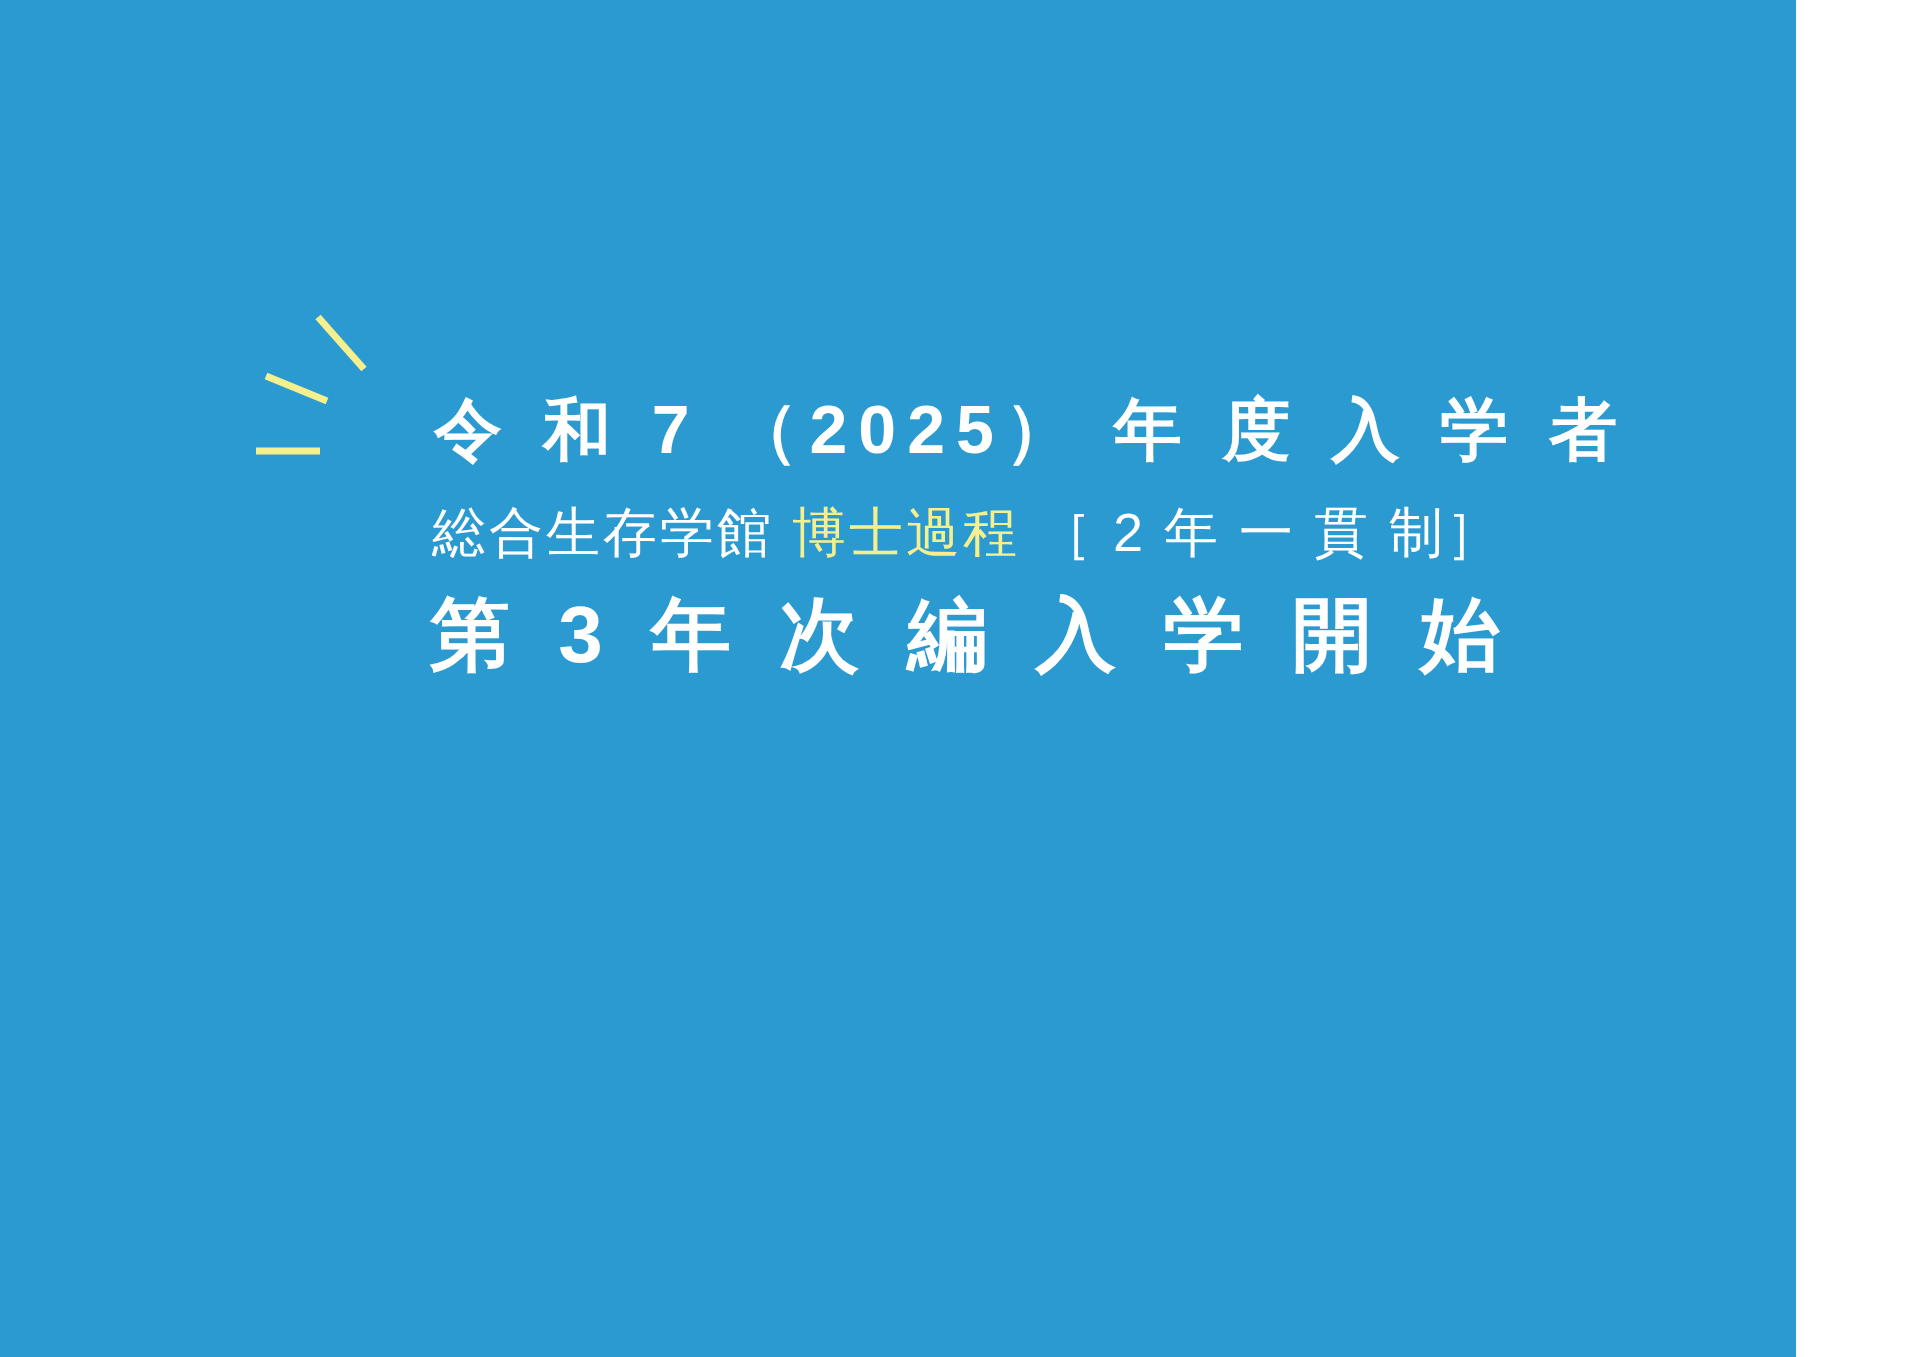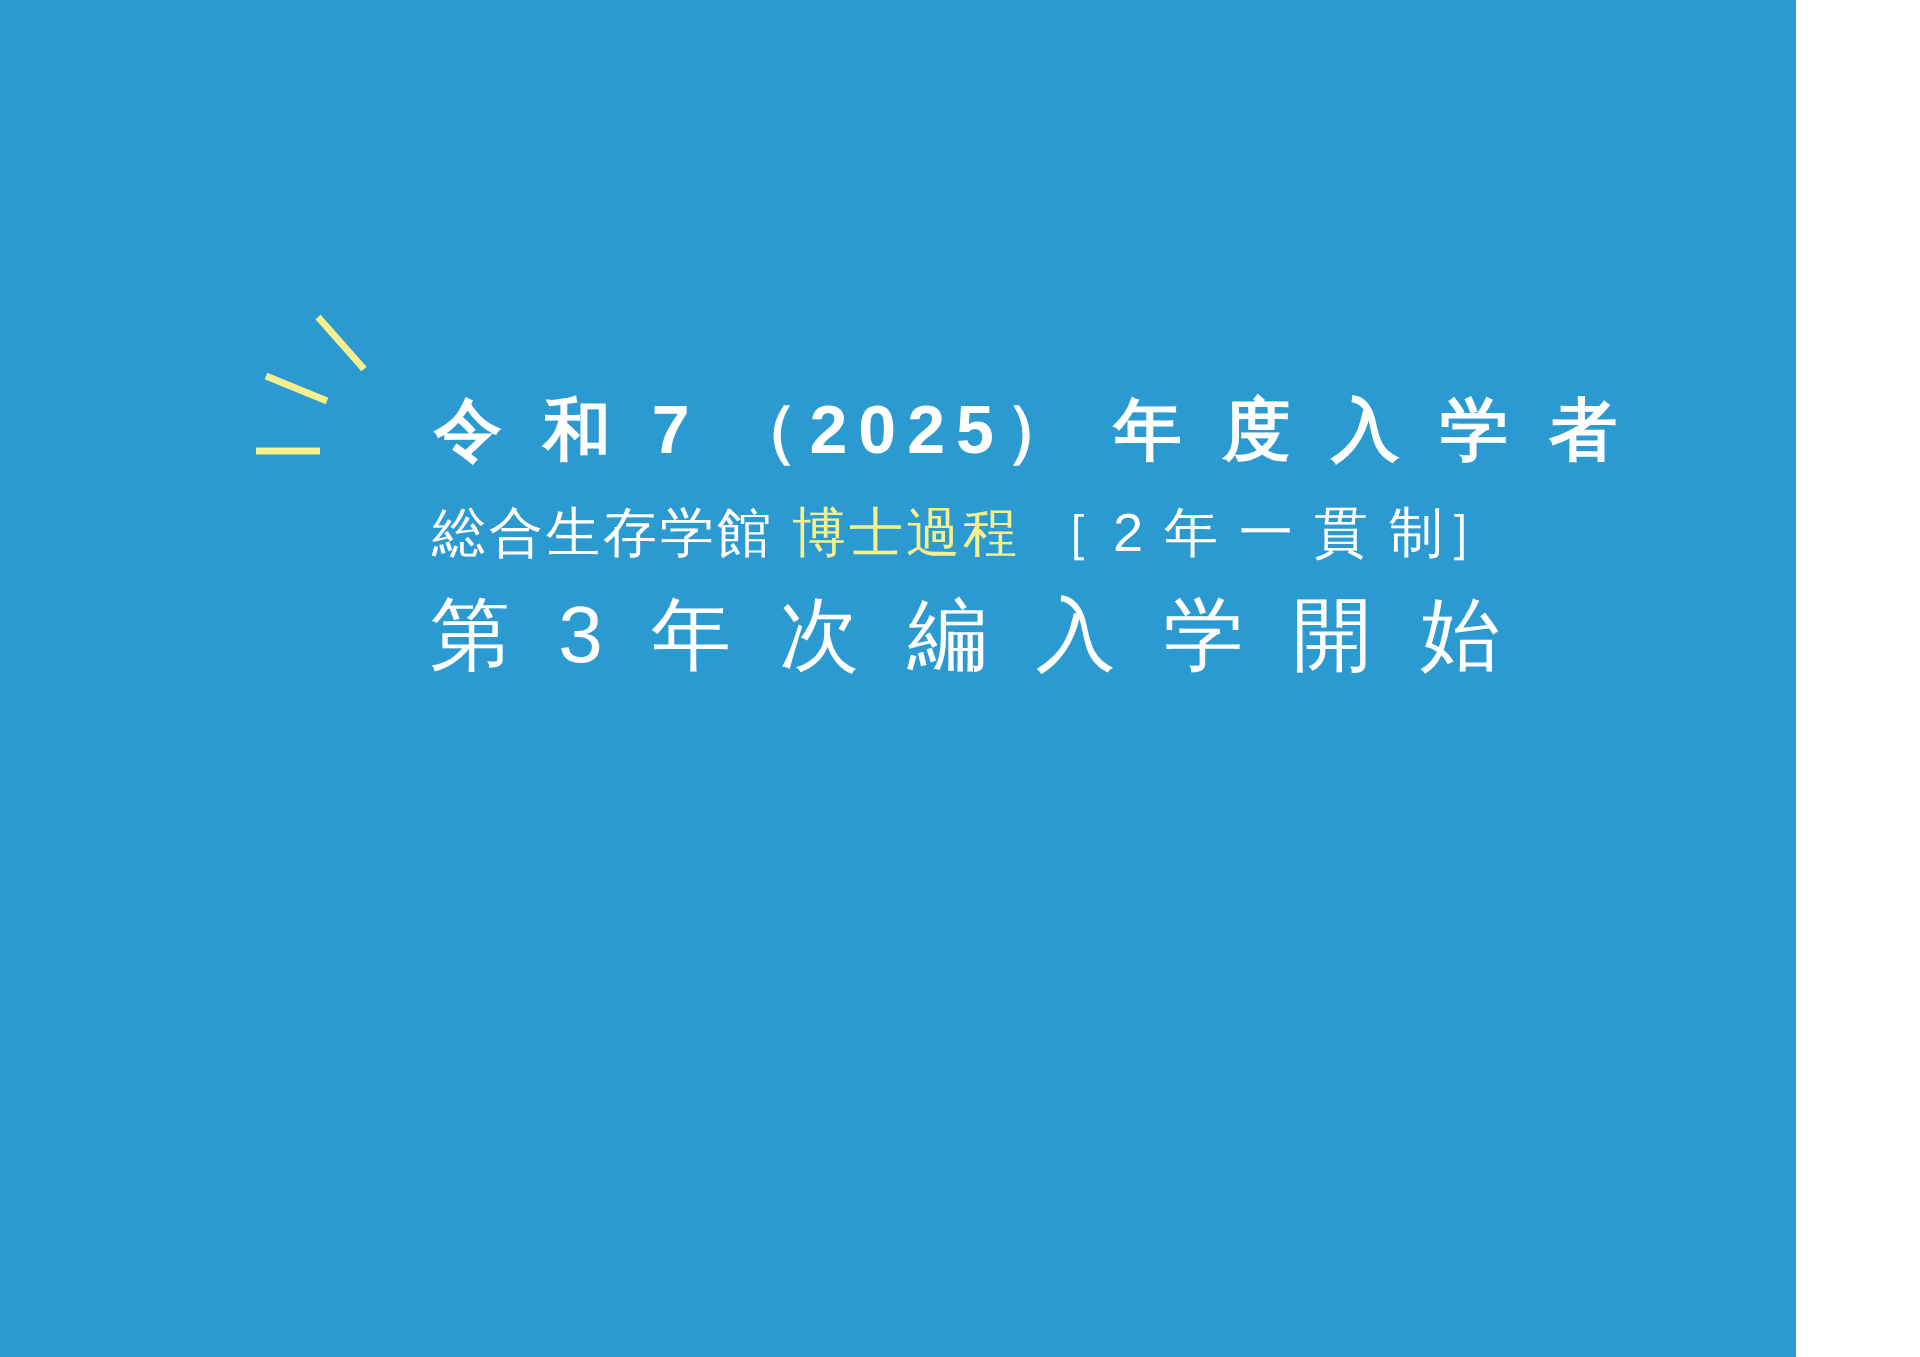--- a/index.html
+++ b/index.html
@@ -61,21 +61,21 @@
     margin-top: 42px;
     padding-left: 2px;
   }
 
   .line-2 .hl {
     color: #f5ef8e;
   }
 
   .line-3 {
     font-size: 80px;
-    font-weight: 400;
+    font-weight: 700;
     letter-spacing: 13px;
     line-height: 1.0;
     margin-top: 36px;
   }
 </style>
 </head>
 <body>
 
 <div class="banner">
 

